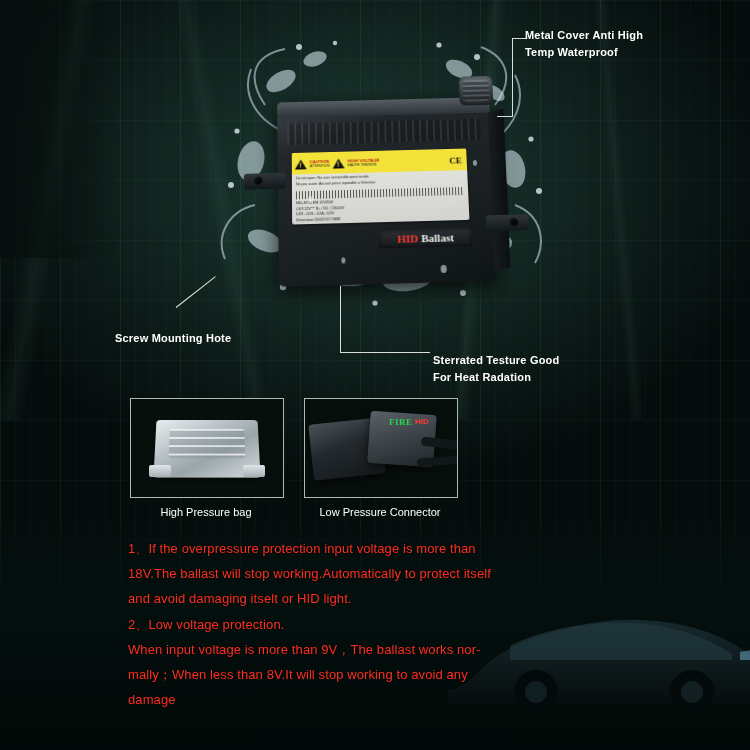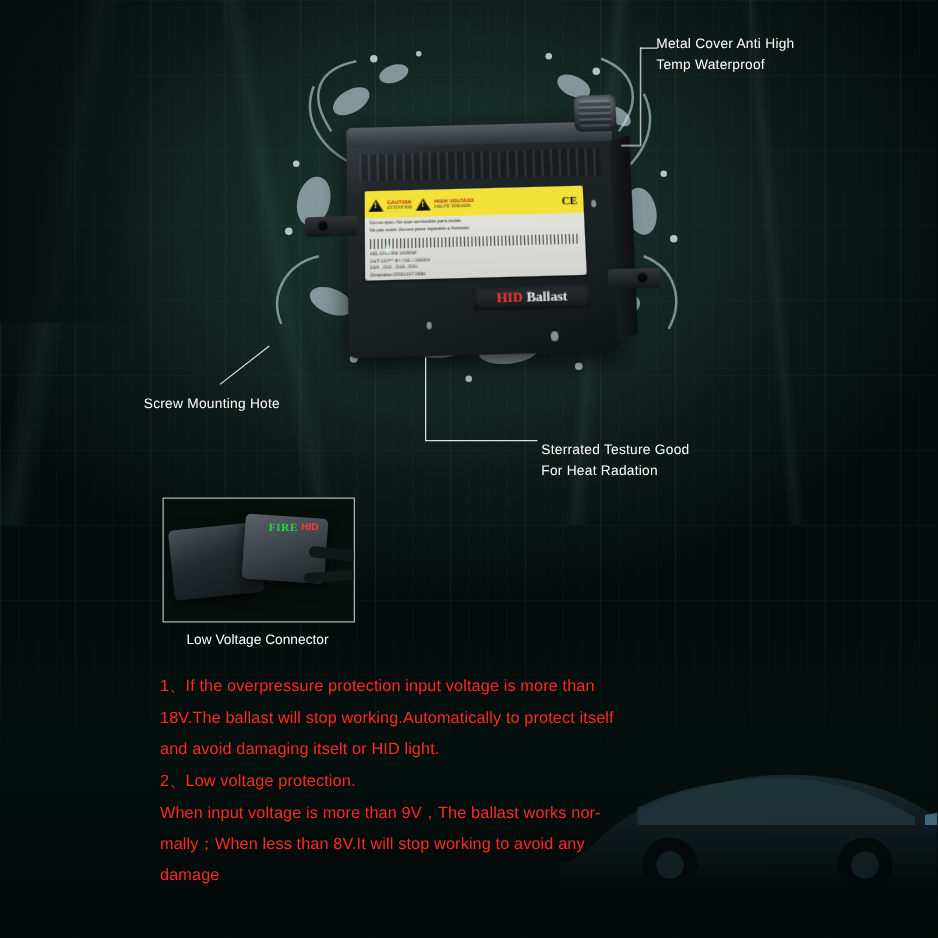--- a/index.html
+++ b/index.html
@@ -242,20 +242,21 @@
   .droplet { position: absolute; background: rgba(225,245,255,.55); border-radius: 50%; }
 
   
   .callout {
     position: absolute;
     color: #ffffff;
     font-size: 11px;
     line-height: 17px;
     letter-spacing: .2px;
     white-space: pre-line;
+    font-weight: bold;
   }
   .leader {
     position: absolute;
     background: #ffffff;
     opacity: .85;
     height: 1px;
   }
   .leader-v { width: 1px; height: auto; }
 
   
@@ -474,42 +475,50 @@
       <div class="droplet" style="left:196px; top:64px; width:4px; height:6px;"></div>
     </div>
   </div>
 
   <div class="callout" style="left:525px; top:27px; width:200px;">Metal Cover Anti High
 Temp Waterproof</div>
   <div class="leader" style="left:512px; top:38px; width:14px;"></div>
   <div class="leader leader-v" style="left:512px; top:38px; height:78px;"></div>
   <div class="leader" style="left:497px; top:116px; width:16px;"></div>
 
-  <div class="callout" style="left:115px; top:315px; width:200px;">Screw Mounting Hote</div>
+  <div class="callout" style="left:115px; top:330px; width:200px;">Screw Mounting Hote</div>
   <div class="leader" style="left:176px; top:307px; width:50px; transform:rotate(-38deg); transform-origin:left center;"></div>
 
   <div class="callout" style="left:433px; top:352px; width:220px;">Sterrated Testure Good
 For Heat Radation</div>
   <div class="leader" style="left:340px; top:352px; width:90px;"></div>
   <div class="leader leader-v" style="left:340px; top:286px; height:66px;"></div>
 
   <div class="thumbs">
 
+    <div class="thumb-col">
+      <div class="thumb-box">
+        <div class="shield"></div>
+        <div class="shield-tab" style="left:18px; top:66px;"></div>
+        <div class="shield-tab" style="right:18px; top:66px;"></div>
+      </div>
+      <div class="thumb-cap">High Pressure bag</div>
+    </div>
 
 
     <div class="thumb-col">
       <div class="thumb-box">
         <div class="lv-body" style="left:6px; top:22px; width:72px; height:56px; transform:rotate(-6deg);"></div>
         <div class="lv-body" style="left:64px; top:14px; width:66px; height:52px; transform:rotate(4deg); background:linear-gradient(160deg,#5a6167,#1e2427);"></div>
         <div class="wire" style="left:116px; top:40px; width:46px; height:9px; transform:rotate(6deg);"></div>
         <div class="wire" style="left:112px; top:58px; width:48px; height:8px; transform:rotate(-4deg);"></div>
         <div class="lv-green" style="left:84px; top:18px;font-family:Liberation Serif, serif;">FIRE</div>
         <div class="lv-red" style="left:110px; top:18px;">HID</div>
       </div>
-      <div class="thumb-cap">Low Voltage Connector</div>
+      <div class="thumb-cap">Low Pressure Connector</div>
     </div>
   </div>
 
   <div class="red-block red-p1">1、If the overpressure protection input voltage is more than
 18V.The ballast will stop working.Automatically to protect itself
 and avoid damaging itselt or HID light.</div>
   <div class="red-block red-p2">2、Low voltage protection.
 When input voltage is more than 9V，The ballast works nor-
 mally；When less than 8V.It will stop working to avoid any
 damage</div>

